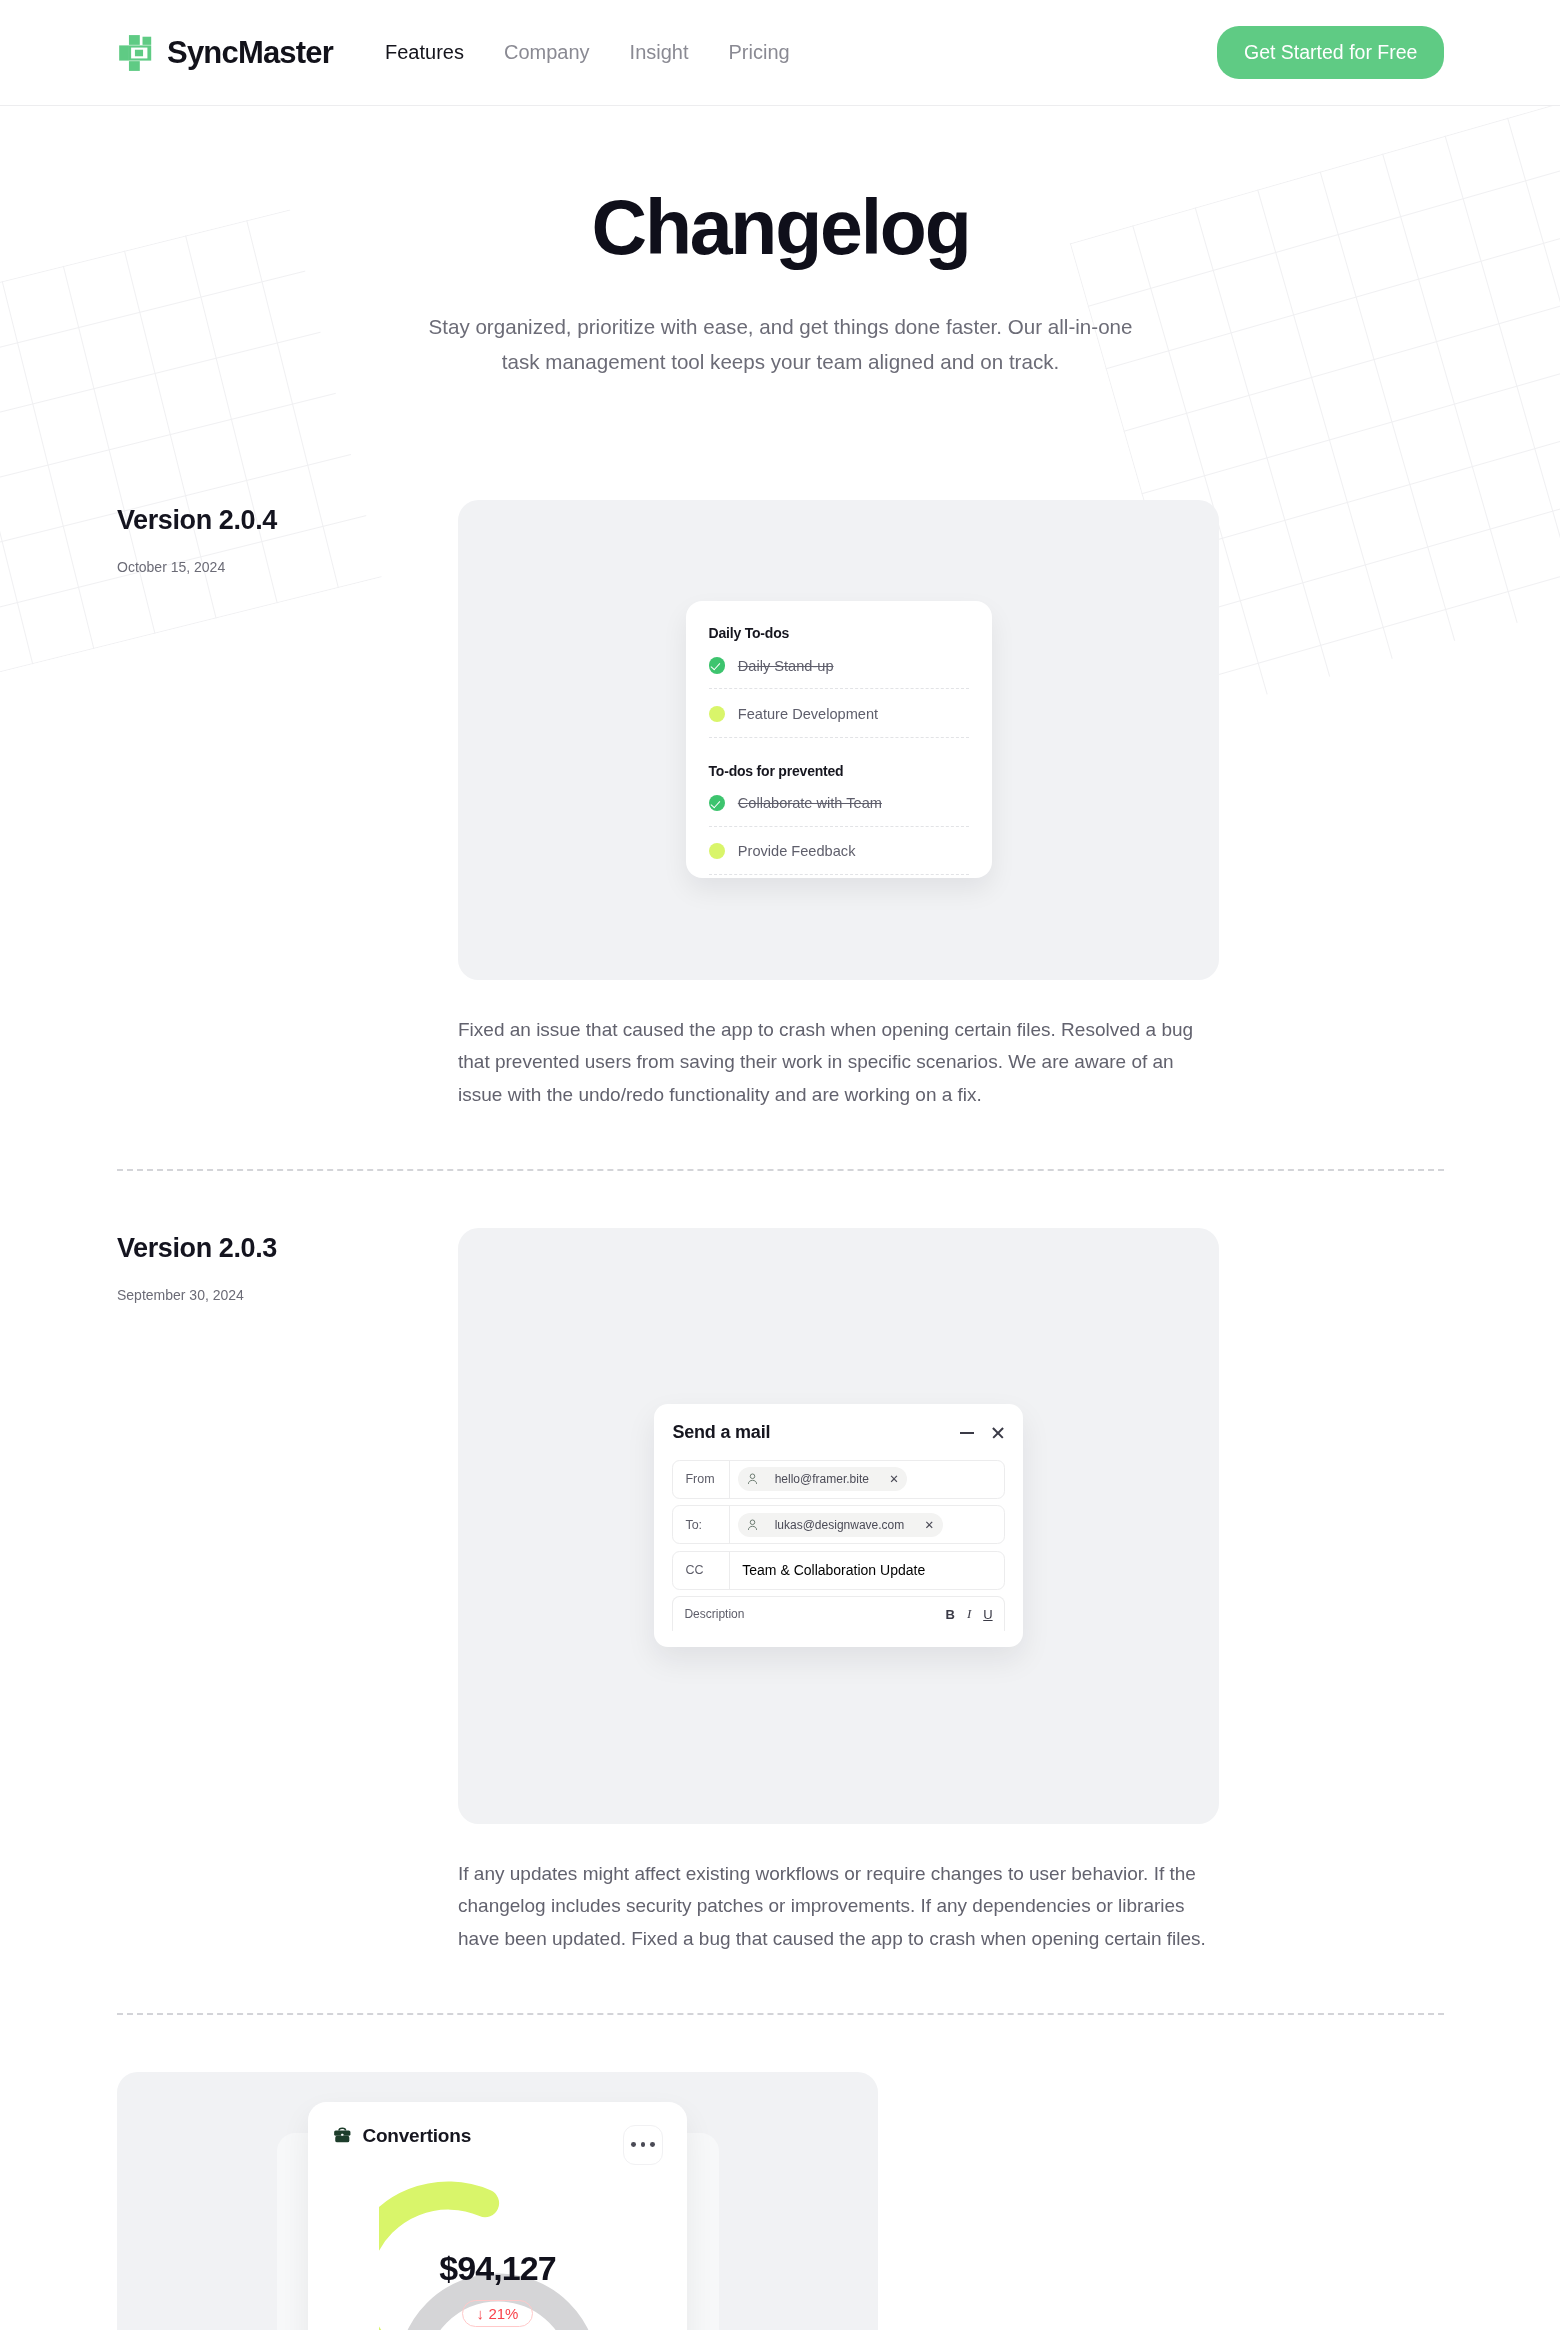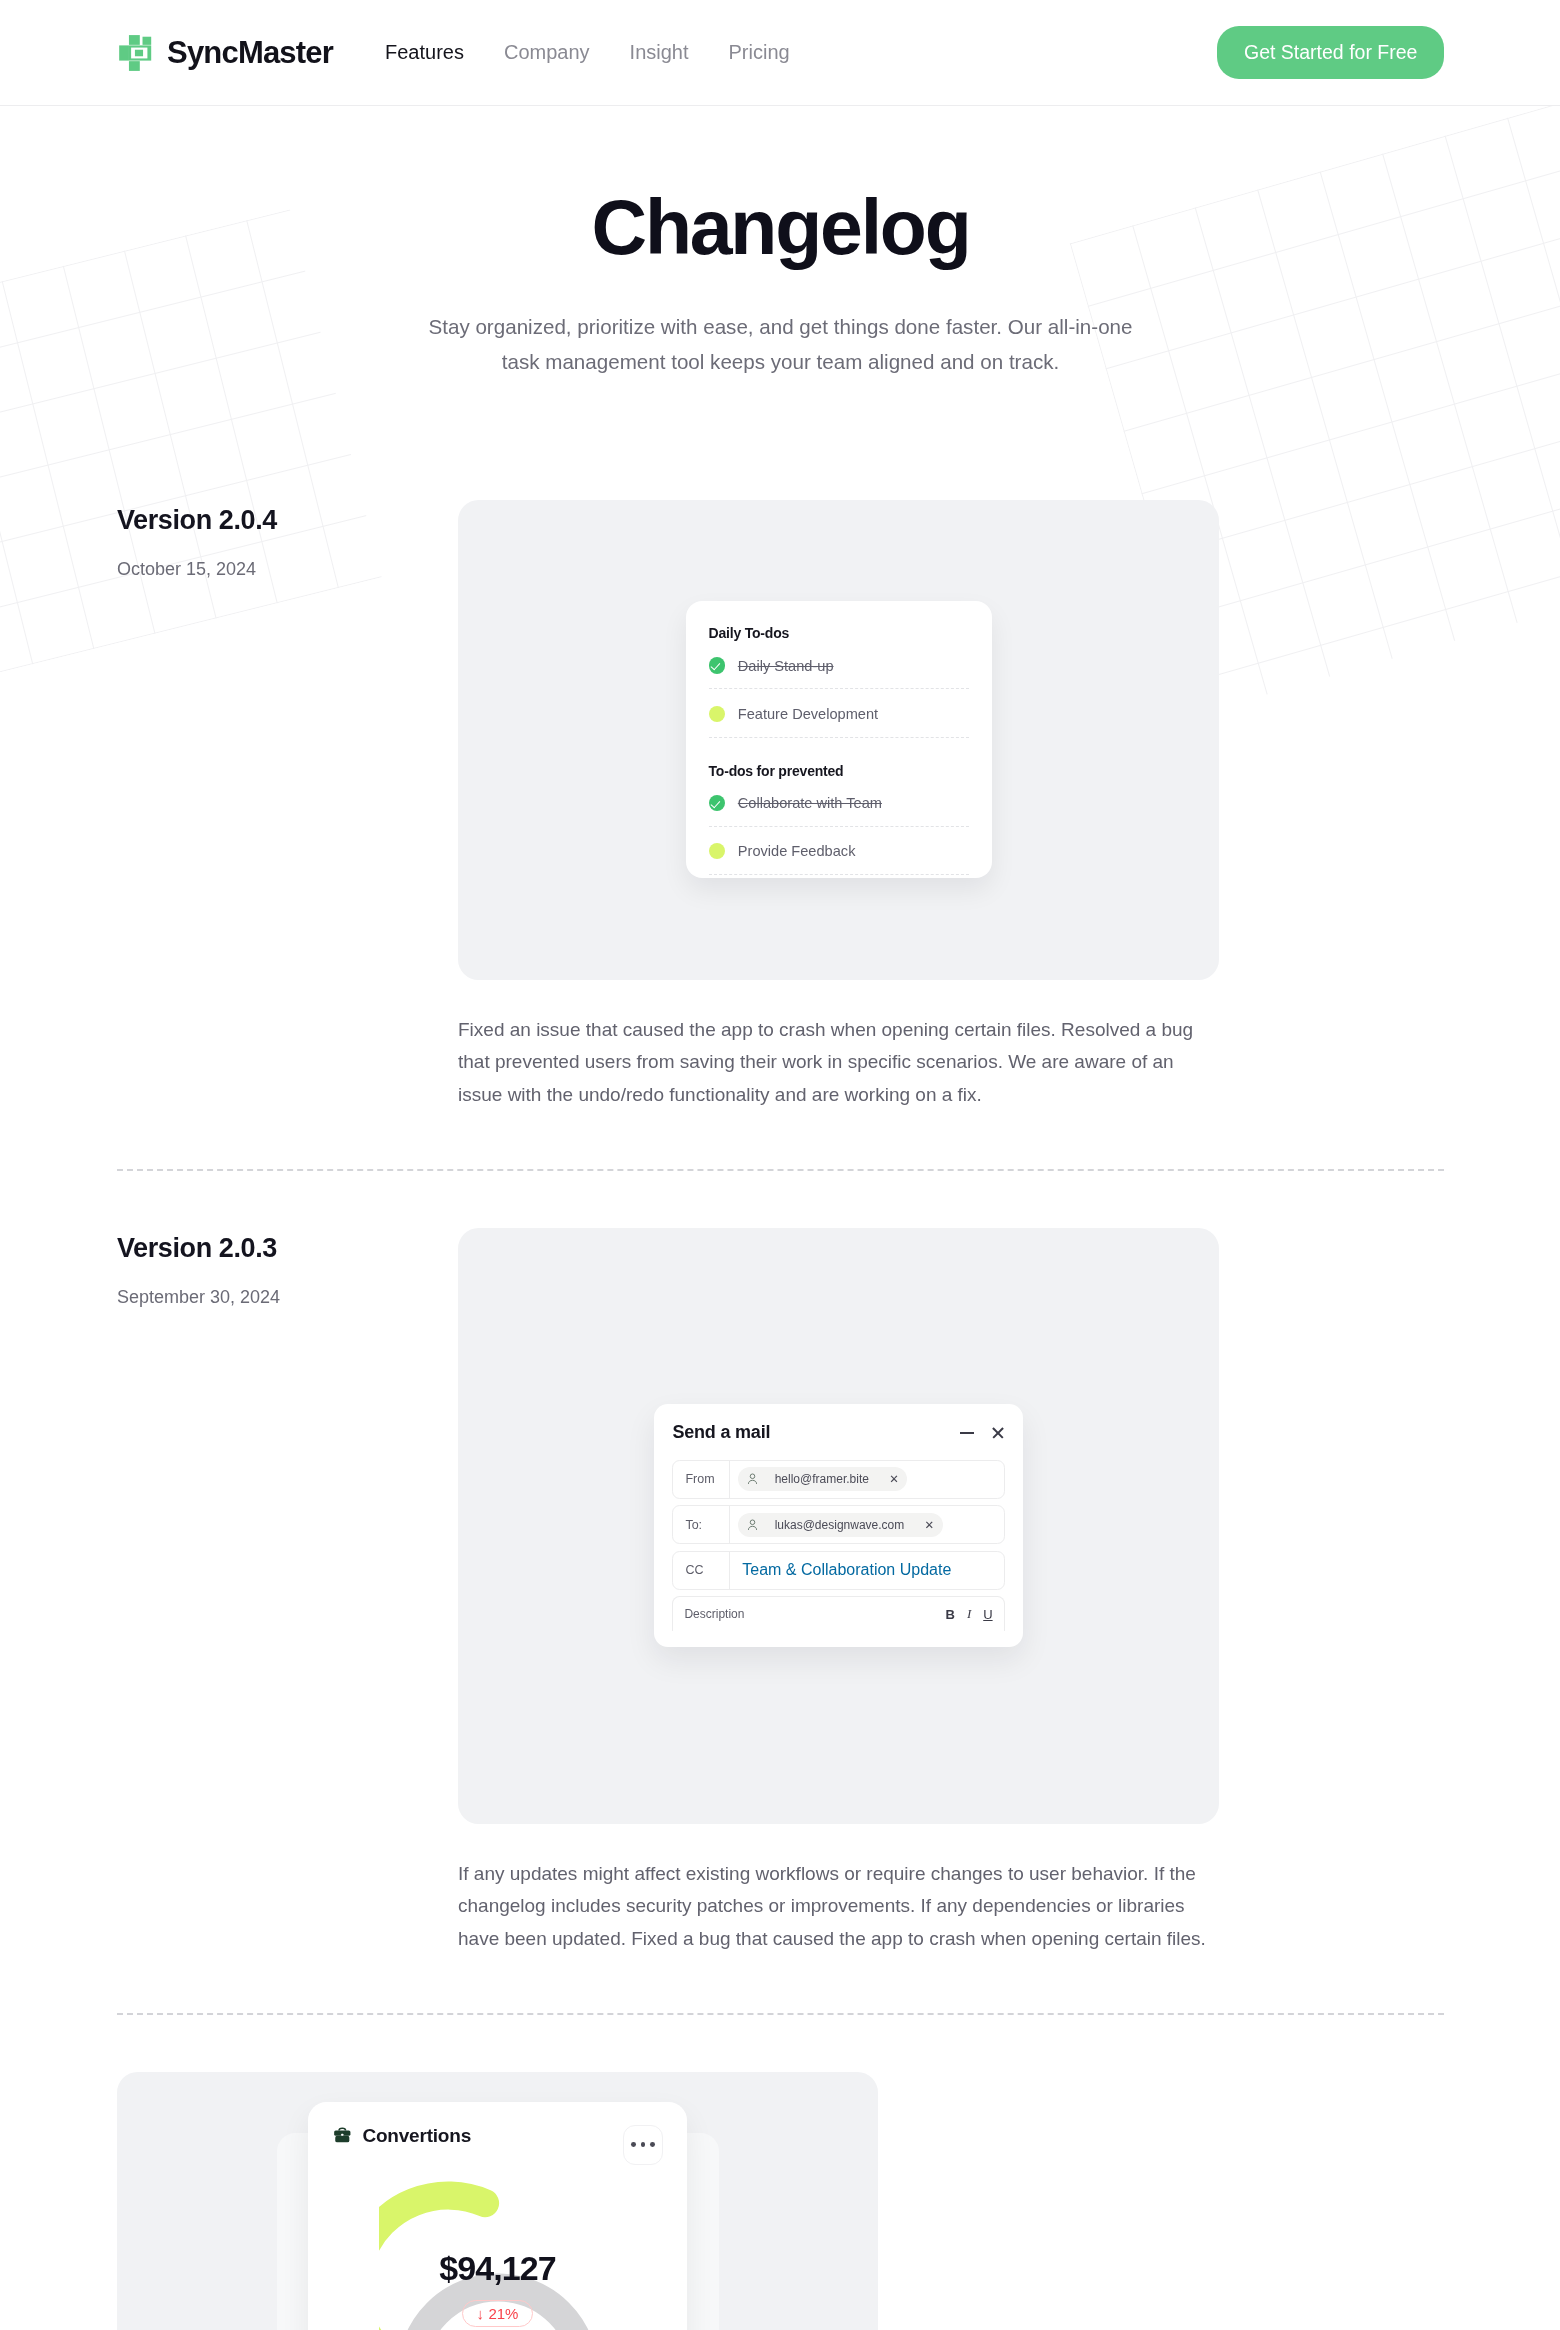--- a/index.html
+++ b/index.html
@@ -68,21 +68,21 @@
   .hero p {
     margin: 41px auto 0; max-width: 705px;
     font-size: 20.6px; line-height: 1.72; color: #6c6c77; font-weight: 400;
   }
 
   
   .changelog { position: relative; z-index: 3; padding: 87px 0 0; }
   .entry { display: flex; padding: 0 117px; align-items: flex-start; }
   .entry-meta { width: 341px; flex: 0 0 341px; padding-top: 5.4px; }
   .entry-version { font-size: 27px; font-weight: 700; color: #14141f; letter-spacing: -0.4px; }
-  .entry-date { margin-top: 23px; font-size: 18px; color: #6b6b76; }
+  .entry-date { margin-top: 23px; font-size: 14px; color: #6b6b76; }
   .entry-body { flex: 1; max-width: 761px; }
 
   .media-card {
     background: #f1f2f4; border-radius: 20.6px;
     height: 480px; position: relative; overflow: hidden;
     display: flex; align-items: center; justify-content: center;
   }
   .media-card.mail { height: 596px; }
   .media-card.gauge { height: 466px; align-items: flex-start; }
 
@@ -155,21 +155,21 @@
     padding-left: 12px; border-right: 1.1px solid #ececed; align-self: stretch;
     display: flex; align-items: center;
   }
   .mail-field-value { padding: 0 7.6px; display: flex; align-items: center; }
   .chip {
     background: #f3f3f2; border-radius: 14px; padding: 4.9px 8.7px;
     display: flex; align-items: center; gap: 17px; font-size: 12px; color: #4b4b57;
   }
   .chip .person-icon { width: 11px; height: 12px; display:block; }
   .chip .chip-x { font-size: 11.4px; color: #4b4b57; margin-left: 3.3px; cursor: pointer; }
-  .plain-value { font-size: 16px; color: #0369a1; padding-left: 4.3px; }
+  .plain-value { font-size: 14px; color: #000000; padding-left: 4.3px; }
 
   .mail-desc-bar {
     border: 1.1px solid #ececed; border-bottom: none; border-radius: 7.6px 7.6px 0 0;
     height: 35px; display: flex; align-items: center; padding: 0 11px;
   }
   .mail-desc-bar .lbl { font-size: 12px; color: #5d5d69; }
   .mail-tools { margin-left: auto; display: flex; align-items: center; gap: 12px; font-size: 13px; color: #3a3a46; }
   .mail-tools .b { font-weight: 700; }
   .mail-tools .i { font-style: italic; font-family: "Liberation Serif", serif; }
   .mail-tools .u { text-decoration: underline; }

